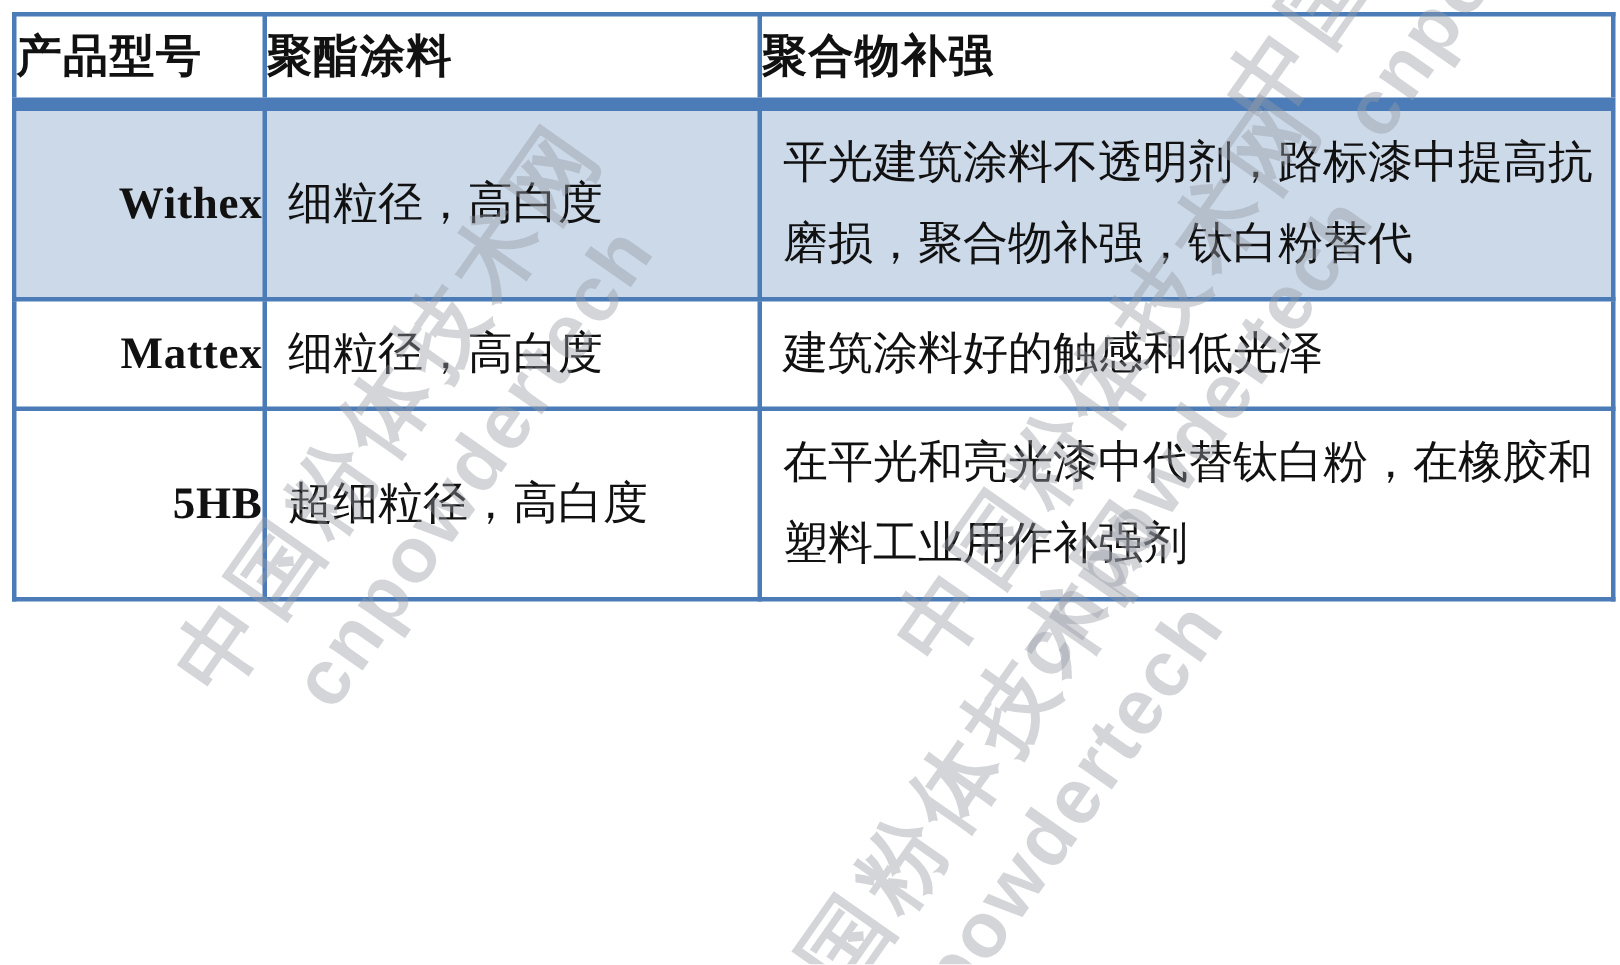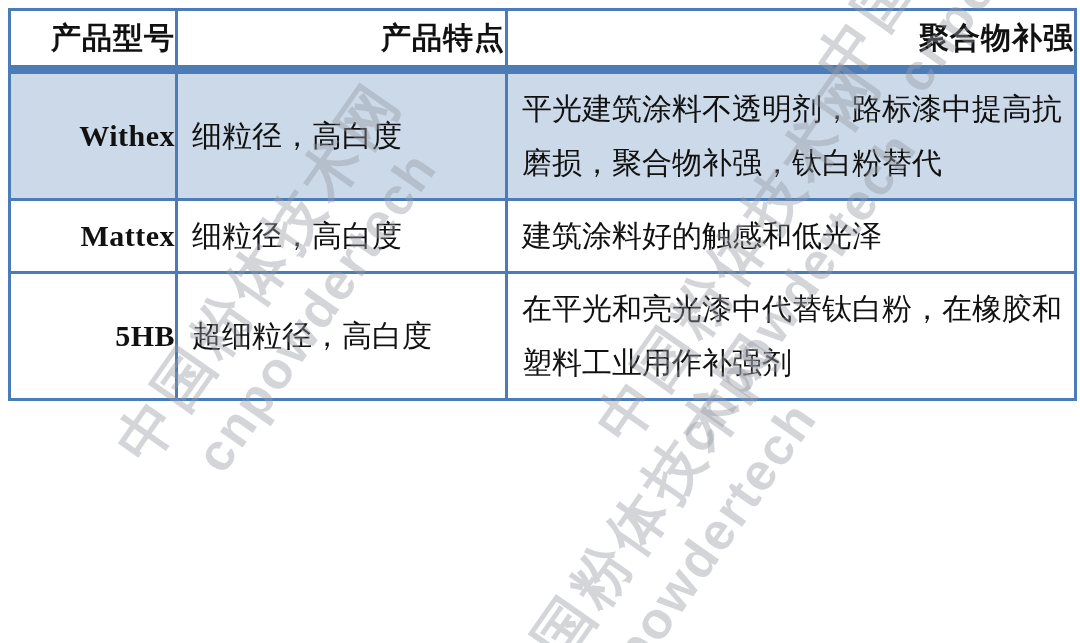--- a/index.html
+++ b/index.html
@@ -28,21 +28,21 @@
     color: #111111;
     font-size: 30px;
     line-height: 54px;
     vertical-align: middle;
     background: #ffffff;
     overflow: hidden;
   }
   .spec-table thead th {
     height: 54px;
     font-weight: bold;
-    text-align: right;
+    text-align: left;
     border-bottom: 9px solid #4b7cb8;
     letter-spacing: 1px;
   }
   .spec-table td.model {
     text-align: right;
     font-weight: bold;
     letter-spacing: 0.5px;
   }
   .spec-table td.features, .spec-table td.applications {
     text-align: left;
@@ -84,21 +84,21 @@
 
   <table class="spec-table">
     <colgroup>
         <col class="c1">
         <col class="c2">
         <col class="c3">
       </colgroup>
     <thead>
       <tr>
         <th>产品型号</th>
-        <th>产品特点</th>
+        <th>聚酯涂料</th>
         <th>聚合物补强</th>
       </tr>
     </thead>
     <tbody>
       <tr class="shaded r1">
         <td class="model">Withex</td>
         <td class="features">细粒径，高白度</td>
         <td class="applications">平光建筑涂料不透明剂，路标漆中提高抗磨损，聚合物补强，钛白粉替代</td>
       </tr>
       <tr class="r2">

